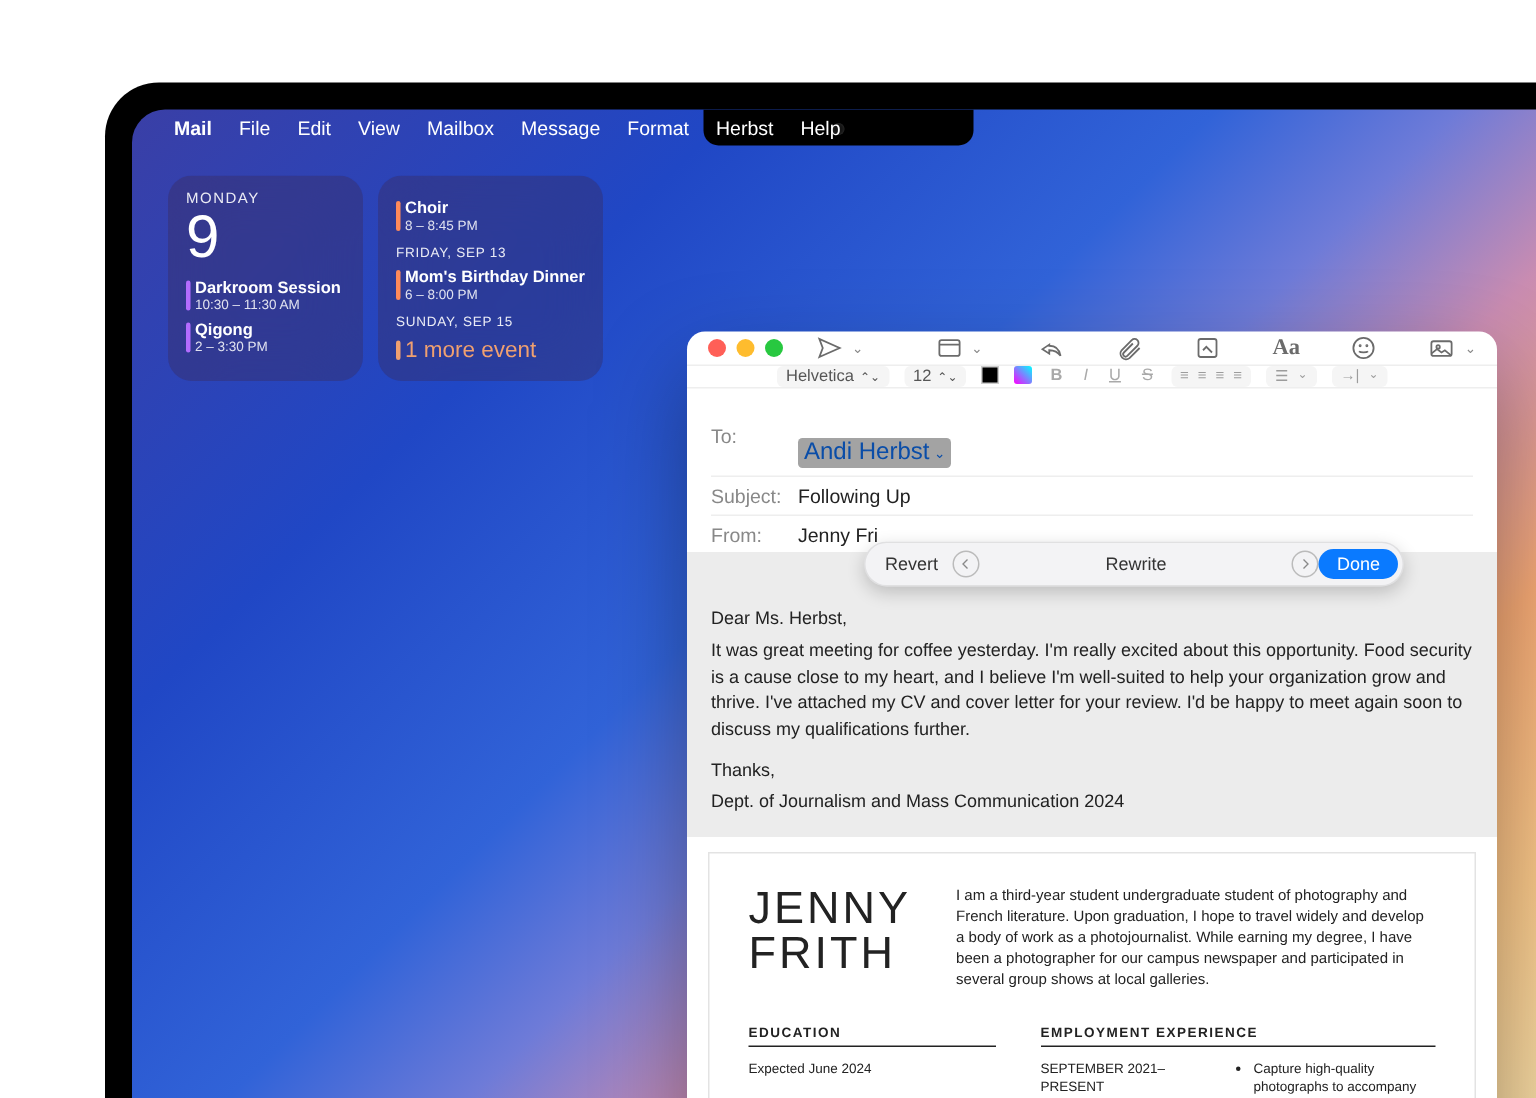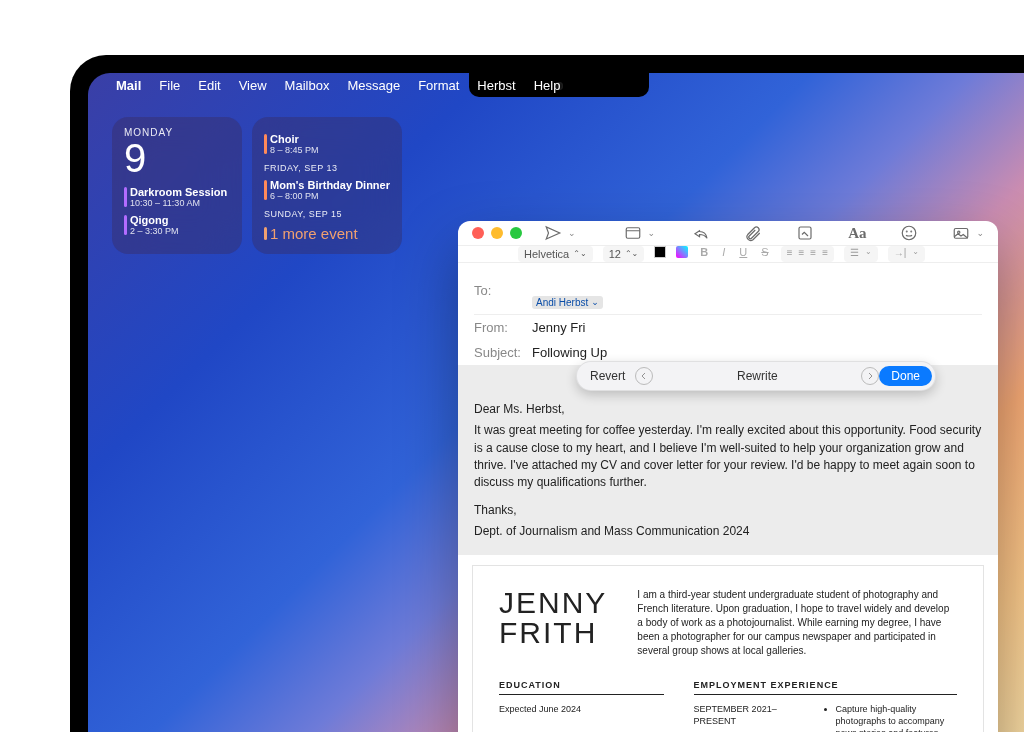--- a/index.html
+++ b/index.html
@@ -37,21 +37,21 @@
   .spacer{flex:1;}
   .fmtbar { height: 28px; border-top:1px solid #eee; border-bottom:1px solid #eee; display:flex; padding: 0 60px; gap: 10px; font-size: 11px; color:#555;}
   .fmtbar .sel{display:flex;align-items:center;gap:4px;background:#f5f5f5;border-radius:4px;padding:1px 6px;}
   .swatch{width:12px;height:12px;background:#000;border:1px solid #ccc;}
   .fbtn{opacity:.5;padding:0 2px;}
   .fgrp{display:flex;gap:0;background:#f5f5f5;border-radius:4px;padding:1px 3px;}
   .fgrp span{padding:0 3px;opacity:.55;font-size:10px;}
   .fields { padding: 4px 16px 0; font-size: 13px; color:#222;}
   .frow { display:flex; align-items:center; padding: 5px 0; border-bottom:1px solid #eee; }
   .frow .lbl{ color:#888; width:58px;}
-  .token{ background:#e5e5e5; color:#0a4da8; border-radius:3px; padding:1px 4px; font-size:10px; display:inline-flex;align-items:center;gap:3px;margin-top:24px;}
+  .token{ background:#a3a3a3; color:#0a4da8; border-radius:3px; padding:1px 4px; font-size:16px; display:inline-flex;align-items:center;gap:3px;margin-top:24px;}
   .token::after{content:'⌄'; font-size:9px;}
   .subjval{font-weight:400;}
   
   .rwbar{ position:absolute; top: 140px; left: 118px; width: 360px; height: 30px; background:#f3f3f5; border-radius:15px; box-shadow:0 4px 12px rgba(0,0,0,.2), inset 0 0 0 1px rgba(0,0,0,.08); display:flex; align-items:center; padding:0 4px; font-size:12px;}
   .rwbar .rvt{padding:4px 10px;color:#333;}
   .rwbar .mid{flex:1;text-align:center;color:#333;font-weight:500; display:flex;align-items:center;justify-content:center;gap:10px;}
   .rwcirc{width:18px;height:18px;border-radius:50%;border:1px solid #bbb;display:flex;align-items:center;justify-content:center;font-size:10px;color:#888;}
   .rwcirc svg{width:12px;height:12px;stroke:#888;fill:none;stroke-width:1.8;}
   .donebtn{background:#0a7aff;color:#fff;border-radius:11px;padding:3px 12px;font-weight:500;}
   .body { padding: 36px 16px 10px; font-size: 12px; line-height:1.45; color:#222; background:#ececec; margin-top:-1px;}
@@ -209,27 +209,27 @@
             <span>→|</span>
             <span style="font-size:8px">⌄</span>
           </div>
      </div>
 
      <div class="fields">
        <div class="frow">
          <span class="lbl">To:</span>
          <span class="token">Andi Herbst</span>
        </div>
+       <div class="frow">
+         <span class="lbl">Subject:</span>
+         <span class="subjval">Following Up</span>
+       </div>
        <div class="frow" style="border-bottom:none">
          <span class="lbl">From:</span>
          <span>Jenny Fri</span>
-       </div>
-       <div class="frow">
-         <span class="lbl">Subject:</span>
-         <span class="subjval">Following Up</span>
        </div>
      </div>
 
      <div class="rwbar">
        <span class="rvt">Revert</span>
        <span class="rwcirc">
             <svg viewBox="0 0 24 24">
               <path d="M14 6l-6 6 6 6"></path>
             </svg>
           </span>

